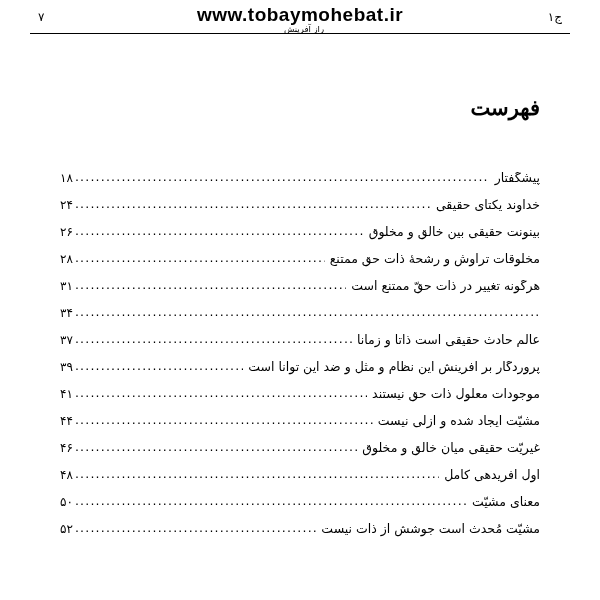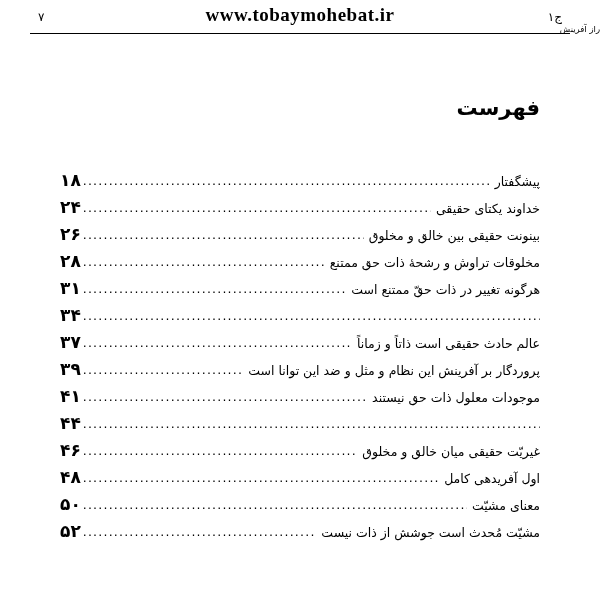--- a/index.html
+++ b/index.html
@@ -29,33 +29,33 @@
     left: 0;
     right: 0;
     height: 44px;
   }
   .site-url {
     position: absolute;
     top: 4px;
     left: 0;
     right: 0;
     text-align: center;
-    font-family: Liberation Serif, serif;
+    font-family: Liberation Sans, sans-serif;
     font-weight: bold;
     font-size: 19px;
     letter-spacing: 0.5px;
     color: #000;
     direction: ltr;
   }
   .site-sub {
     position: absolute;
     top: 24px;
     left: 8px;
     right: 0;
-    text-align: right;
+    text-align: center;
     font-size: 8.5px;
     color: #000;
   }
   .page-num-left {
     position: absolute;
     top: 10px;
     left: 38px;
     font-size: 12px;
   }
   .page-num-right {
@@ -75,20 +75,21 @@
   }
 
   
   .doc-title {
     position: absolute;
     top: 96px;
     right: 60px;
     font-size: 21px;
     font-weight: bold;
     letter-spacing: 1px;
+    font-family: Liberation Serif, serif;
   }
 
   
   .toc {
     position: absolute;
     top: 172px;
     right: 60px;
     left: 60px;
   }
   .toc-row {
@@ -111,24 +112,23 @@
     font-size: 12.5px;
     letter-spacing: 1.2px;
     color: #000;
     direction: ltr;
     text-align: right;
     transform: translateY(-1px);
   }
   .toc-page {
     flex: 0 0 auto;
     padding-right: 2px;
-    font-size: 17px;
+    font-size: 12px;
     direction: ltr;
     unicode-bidi: isolate;
-    font-weight: bold;
   }
 </style>
 </head>
 <body>
 
 <div class="page">
 
   <div class="header">
     <div class="page-num-left">۷</div>
     <div class="site-url">www.tobaymohebat.ir</div>
@@ -178,20 +178,21 @@
         <span class="toc-text">پروردگار بر آفرینش این نظام و مثل و ضد این توانا است</span>
         <span class="toc-dots">..................................................................................................</span>
         <span class="toc-page">۳۹</span>
       </div>
       <div class="toc-row">
         <span class="toc-text">موجودات معلول ذات حق نیستند</span>
         <span class="toc-dots">..................................................................................................</span>
         <span class="toc-page">۴۱</span>
       </div>
       <div class="toc-row">
+        <span class="toc-text">مشیّت ایجاد شده و  أزلی نیست</span>
         <span class="toc-dots">..................................................................................................</span>
         <span class="toc-page">۴۴</span>
       </div>
       <div class="toc-row">
         <span class="toc-text">غیریّت حقیقی میان خالق و مخلوق</span>
         <span class="toc-dots">..................................................................................................</span>
         <span class="toc-page">۴۶</span>
       </div>
       <div class="toc-row">
         <span class="toc-text">اول آفریدهی کامل</span>

